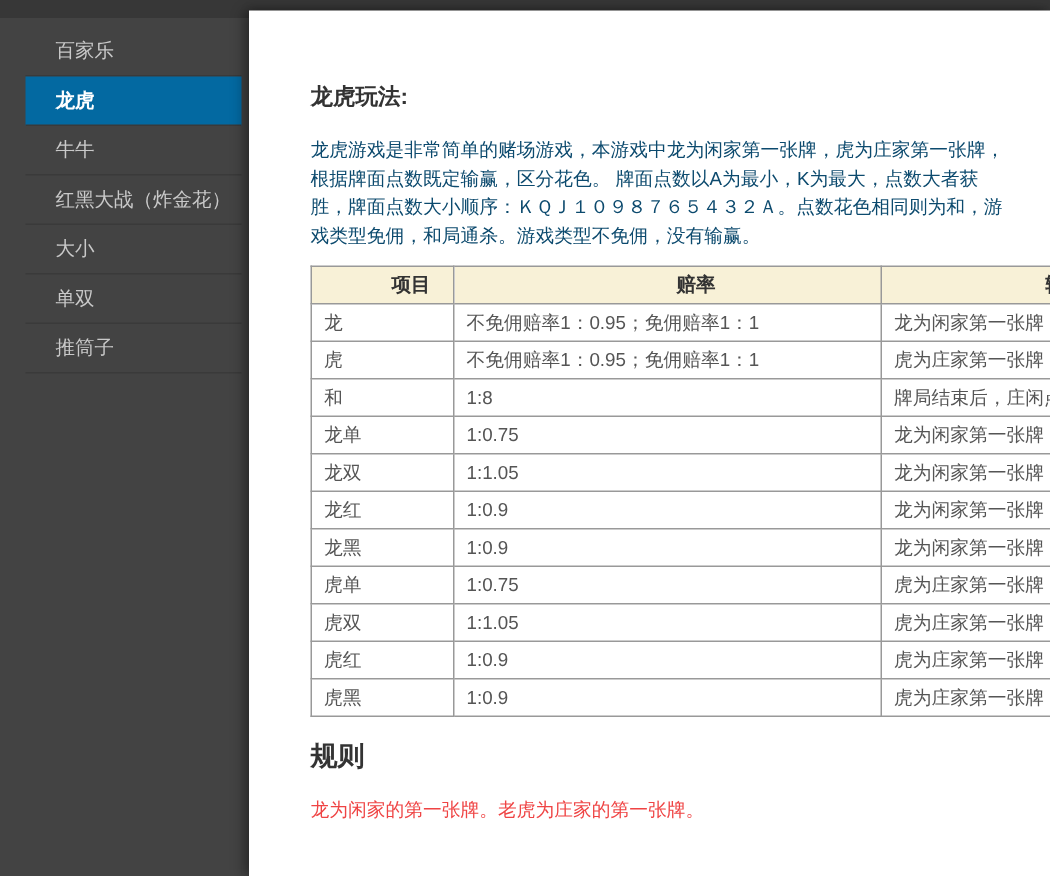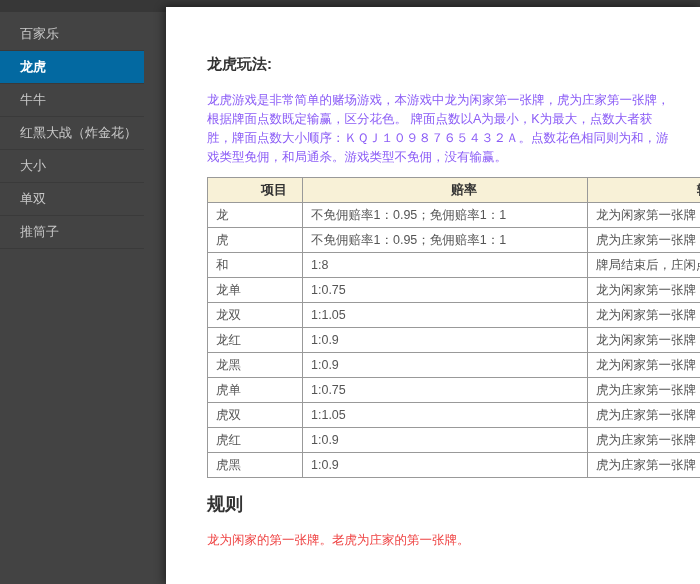--- a/index.html
+++ b/index.html
@@ -8,20 +8,21 @@
     background:#434343;
     font-family:"Liberation Sans", sans-serif;
   }
   .topbar{
     position:absolute;top:0;left:0;width:700px;height:12px;
     background:#373737;
   }
   .sidebar{
     position:absolute;top:12px;left:0;bottom:0;width:144px;
     background:#434343;
+    padding-left:17px;
   }
   .menu{list-style:none;margin:0;padding:6px 0 0 0}
   .menu-item{
     height:32px;line-height:32px;padding-left:20px;
     color:#c9c9c9;font-size:13px;
     border-bottom:1px solid #3a3a3a;
     cursor:pointer;
     white-space:nowrap;
   }
   .menu-item.selected{
@@ -32,21 +33,21 @@
     background:#ffffff;
     box-shadow:-4px 0 8px rgba(0,0,0,0.30), 0 -2px 6px rgba(0,0,0,0.20);
     padding:48px 28px 0 41px;
     box-sizing:border-box;
   }
   .page-title{
     margin:0;font-size:15px;font-weight:bold;color:#333;
   }
   .intro{
     margin:17px 0 0 0;max-width:463px;
-    font-size:12.5px;line-height:19px;color:#8b5cf6;
+    font-size:12.5px;line-height:19px;color:#0c4a6e;
   }
   .odds-table{
     border-collapse:collapse;margin-top:10px;
     width:448px;table-layout:fixed;
     font-size:12.5px;color:#555;
   }
   .odds-table th,.odds-table td{
     border:1px solid #999;height:24px;padding:0 8px;
     overflow:hidden;white-space:nowrap;
   }

